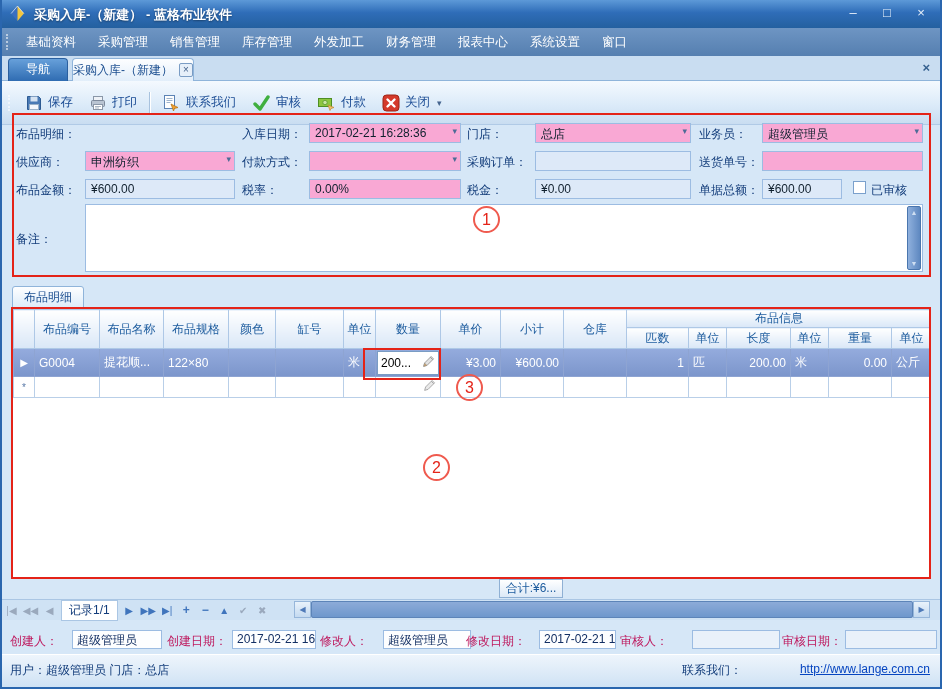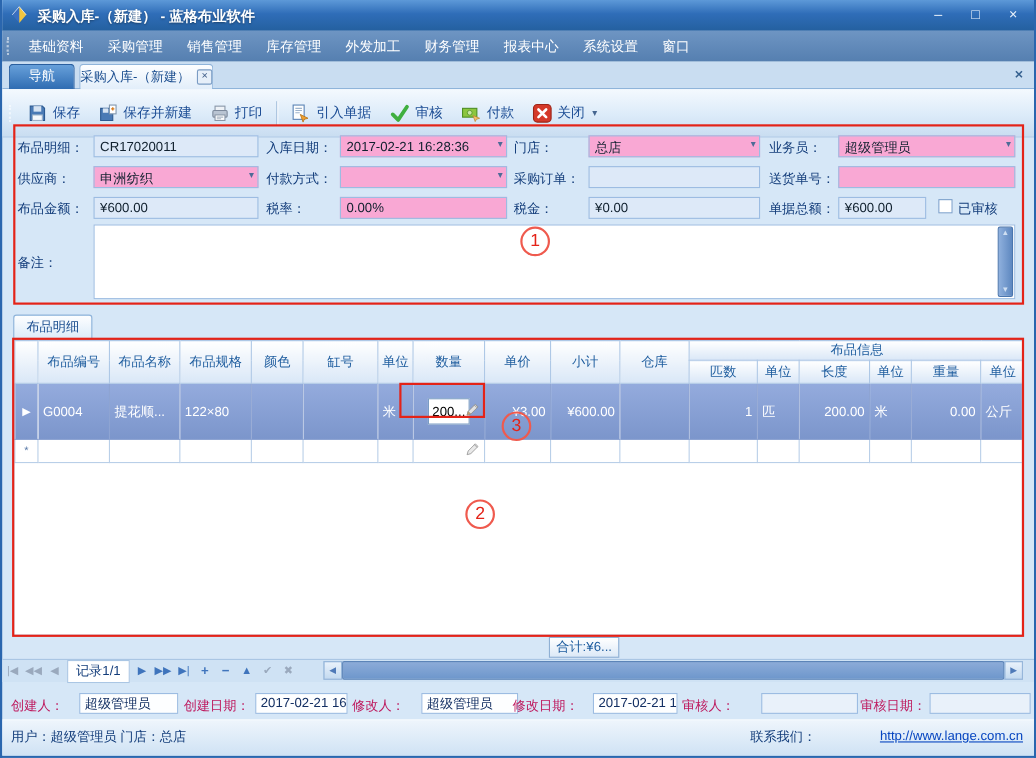--- a/index.html
+++ b/index.html
@@ -68,21 +68,21 @@
   table.grid th, table.grid td { border:1px solid #b9cfe8; overflow:hidden; white-space:nowrap; font-weight:normal; }
   table.grid thead th { background:linear-gradient(#ffffff,#d9e7f7); color:#1d5c9e;
     border-color:#aec8e6; font-size:12px; }
   tr.hrow1 { height:18px; } tr.hrow2 { height:21px; }
   tr.datarow { height:28px; background:linear-gradient(#94abdd,#7b95cb); color:#fff; }
   tr.datarow td { border-color:#8ea4d2; padding:0 4px; }
   tr.newrow { height:21px; color:#5a7aa8; }
   tr.newrow td { padding:0 4px; }
   td.num { text-align:right; }
   td.selcol { text-align:center; padding:0 !important; font-size:10px; }
-  .qtycell { padding:12px !important; position:relative;text-align:center; }
+  .qtycell { padding:0 !important; position:relative;text-align:center; }
   .qtybox { margin:1px; height:24px; background:#fff; border:1px solid #7a9cc4;
     display:flex; align-items:center; justify-content:space-between; padding:0 3px; color:#000; }
   .totalcell { position:absolute; left:497px; top:579px; width:64px; height:19px;
     background:linear-gradient(#fff,#dce9f7); border:1px solid #8fb0d4; color:#1d5c9e;
     display:flex; align-items:center; justify-content:center; font-size:12px; }
   
   .recnav { position:absolute; left:0; top:599px; width:938px; height:21px;
     background:#cfe2f4; border-top:1px solid #aac6e4; display:flex; align-items:center; }
   .rn { width:19px; text-align:center; color:#3f74bc; font-size:10px; }
   .rn.gray { color:#9aa9bd; }
@@ -161,49 +161,38 @@
             <path d="M2.5 2.5h11l2 2v11h-13z" fill="#4a7ab5" stroke="#2c5a92"></path>
             <rect x="5.5" y="2.5" width="7" height="5" fill="#d6e3f2"></rect>
             <rect x="4.5" y="10.5" width="9" height="5" fill="#f5f8fc" stroke="#9bb1c8"></rect>
           </svg>
         </span>
       <span>保存</span>
     </div>
     <div class="tbtn">
       <span>
           <svg width="18" height="18" viewBox="0 0 18 18">
-            <path d="M2.5 4.5h9l2 2v9h-11z" fill="#4a7ab5" stroke="#2c5a92"></path>
-            <rect x="4.5" y="4.5" width="5" height="4" fill="#d6e3f2"></rect>
-            <rect x="10.5" y="1.5" width="6" height="8" fill="#fff" stroke="#8096ad"></rect>
-            <path d="M12 5h3M13.5 3.5v3" stroke="#d87c1e" stroke-width="1.2"></path>
-          </svg>
-        </span>
-      <span>保存并新建</span>
-    </div>
-    <div class="tbtn">
-      <span>
-          <svg width="18" height="18" viewBox="0 0 18 18">
             <rect x="4.5" y="2.5" width="9" height="4" fill="#eef2f7" stroke="#8a97a8"></rect>
             <rect x="2.5" y="6.5" width="13" height="6" rx="1" fill="#b9c4d2" stroke="#7d8a9c"></rect>
             <rect x="4.5" y="10.5" width="9" height="5" fill="#fff" stroke="#8a97a8"></rect>
             <path d="M6 12.5h6M6 14h4" stroke="#aab6c4"></path>
           </svg>
         </span>
       <span>打印</span>
     </div>
     <span class="tsep"></span>
     <div class="tbtn">
       <span>
           <svg width="19" height="18" viewBox="0 0 19 18">
             <rect x="2.5" y="1.5" width="10" height="13" fill="#fdfefe" stroke="#5b83b5"></rect>
             <path d="M4.5 4.5h6M4.5 6.5h6M4.5 8.5h4" stroke="#9db3cc"></path>
             <path d="M9 10 l7 3.5 -3.5 1 -1 2.5 z" fill="#f0a030" stroke="#b3700f" stroke-width="0.7"></path>
           </svg>
         </span>
-      <span>引入单据</span>
+      <span>联系我们</span>
     </div>
     <div class="tbtn">
       <span>
           <svg width="19" height="18" viewBox="0 0 19 18">
             <path d="M3 10 l5 5 L16 3" stroke="#3faf3f" stroke-width="3.4" fill="none" stroke-linecap="round" stroke-linejoin="round"></path>
           </svg>
         </span>
       <span>审核</span>
     </div>
     <div class="tbtn">
@@ -222,21 +211,20 @@
             <rect x="1" y="1" width="16" height="16" rx="3.5" fill="#d4392a" stroke="#9c2417"></rect>
             <path d="M5.5 5.5 l7 7 M12.5 5.5 l-7 7" stroke="#fff" stroke-width="2.4" stroke-linecap="round"></path>
           </svg>
         </span>
       <span>关闭</span>
       <span class="dd-gl">▾</span>
     </div>
   </div>
 
   <span class="lbl" style="left:14px;top:126px">布品明细：</span>
-  <div class="box ro" style="left:83px;top:123px;width:150px">CR17020011</div>
   <span class="lbl" style="left:240px;top:126px">入库日期：</span>
   <div class="box dd" style="left:307px;top:123px;width:152px"><span>2017-02-21 16:28:36</span><span class="arr">▾</span></div>
   <span class="lbl" style="left:465px;top:126px">门店：</span>
   <div class="box dd" style="left:533px;top:123px;width:156px"><span>总店</span><span class="arr">▾</span></div>
   <span class="lbl" style="left:697px;top:126px">业务员：</span>
   <div class="box dd" style="left:760px;top:123px;width:161px"><span>超级管理员</span><span class="arr">▾</span></div>
 
   <span class="lbl" style="left:14px;top:154px">供应商：</span>
   <div class="box dd" style="left:83px;top:151px;width:150px"><span>申洲纺织</span><span class="arr">▾</span></div>
   <span class="lbl" style="left:240px;top:154px">付款方式：</span>

